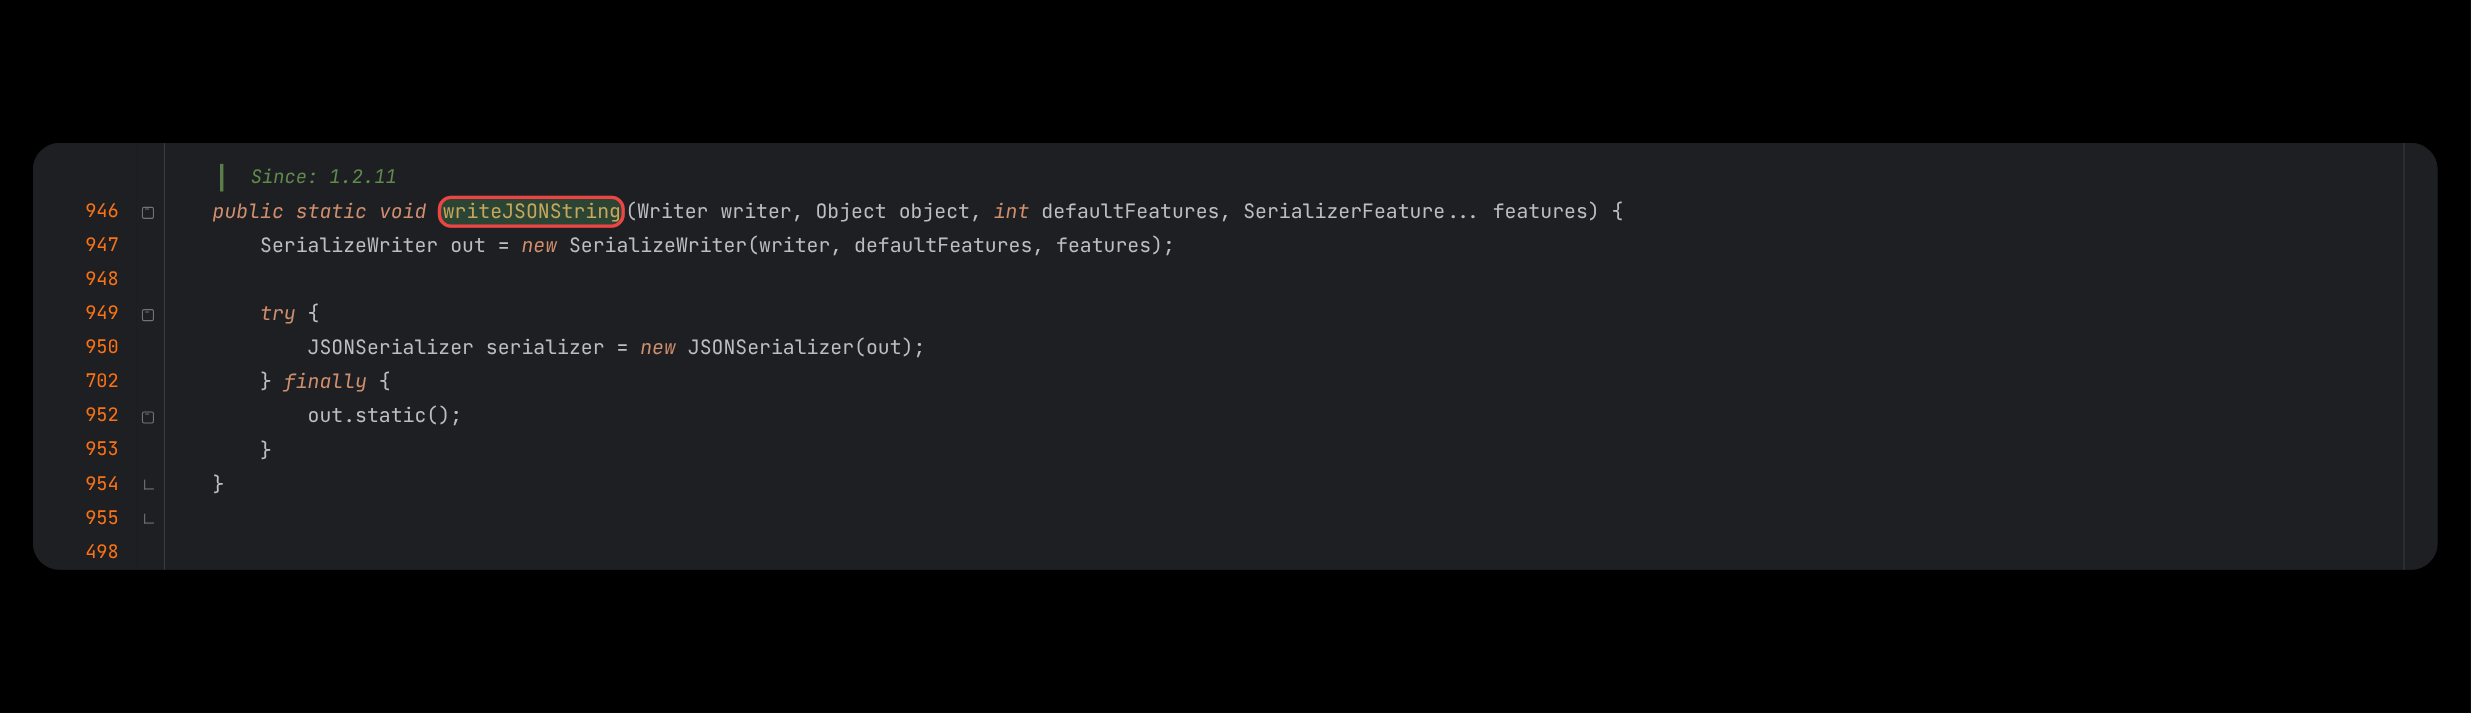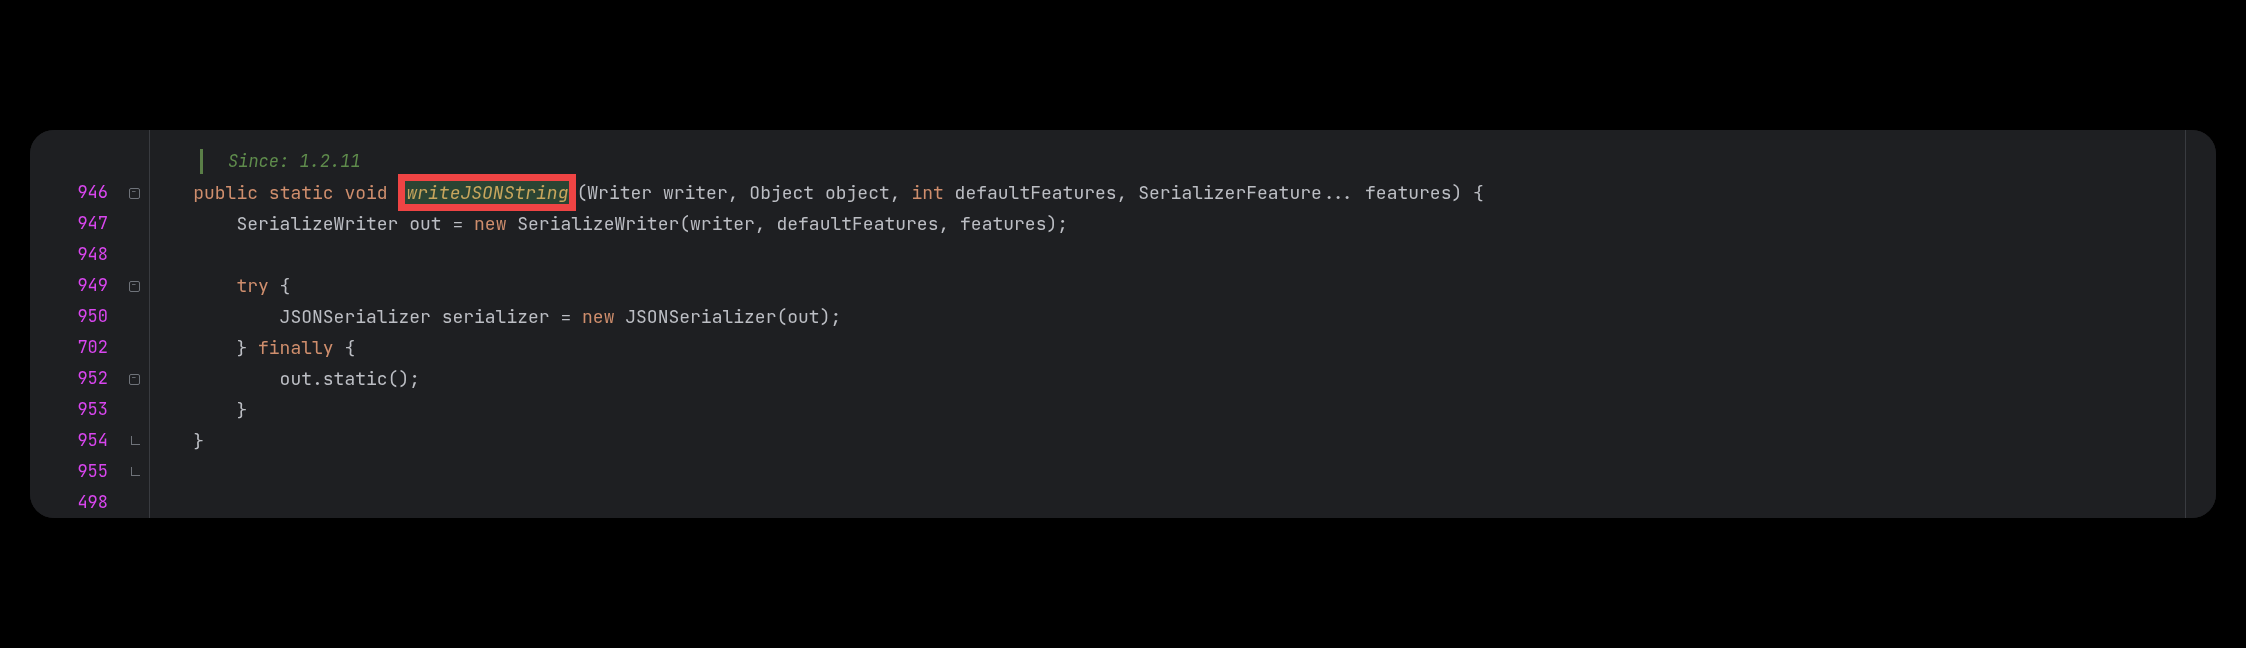--- a/index.html
+++ b/index.html
@@ -32,21 +32,21 @@
     .fold-gutter {
       background-color: #1e1f22;
       width: 26px;
       padding-top: 16px;
       display: flex;
       flex-direction: column;
       border-right: 1px solid #393b40;
       user-select: none;
     }
     .line-num {
-      color: #d946ef;
+      color: #f97316;
       text-align: right;
       padding-right: 16px;
       height: 31px;
       line-height: 31px;
       font-size: 17px;
     }
     .fold-cell {
       height: 31px;
       line-height: 31px;
       text-align: center;
@@ -121,28 +121,27 @@
       bottom: 3px;
       width: 3px;
       background: #5a7e47;
     }
     .annotation-text {
       color: #5f8c4c;
       font-style: italic;
       padding-left: 18px;
       font-size: 17px;
     }
-    .k { color: #cf8e6d; }
+    .k { color: #cf8e6d; font-style: italic; }
     .t { color: #bcbec4; }
     .hl {
       background: rgba(50, 89, 61, 0.65);
-      border: 7px solid #ef4444;
-      border-radius: 0;
+      border: 3px solid #ef4444;
+      border-radius: 12px;
       padding: 0 1px;
-      font-style: italic;
     }
     .m { color: #c7a65d; }
     .p { color: #bcbec4; }
     .ident { color: #bcbec4; }
     .right-margin {
       width: 30px;
       background: #1e1f22;
     }
   </style>
 </head>

